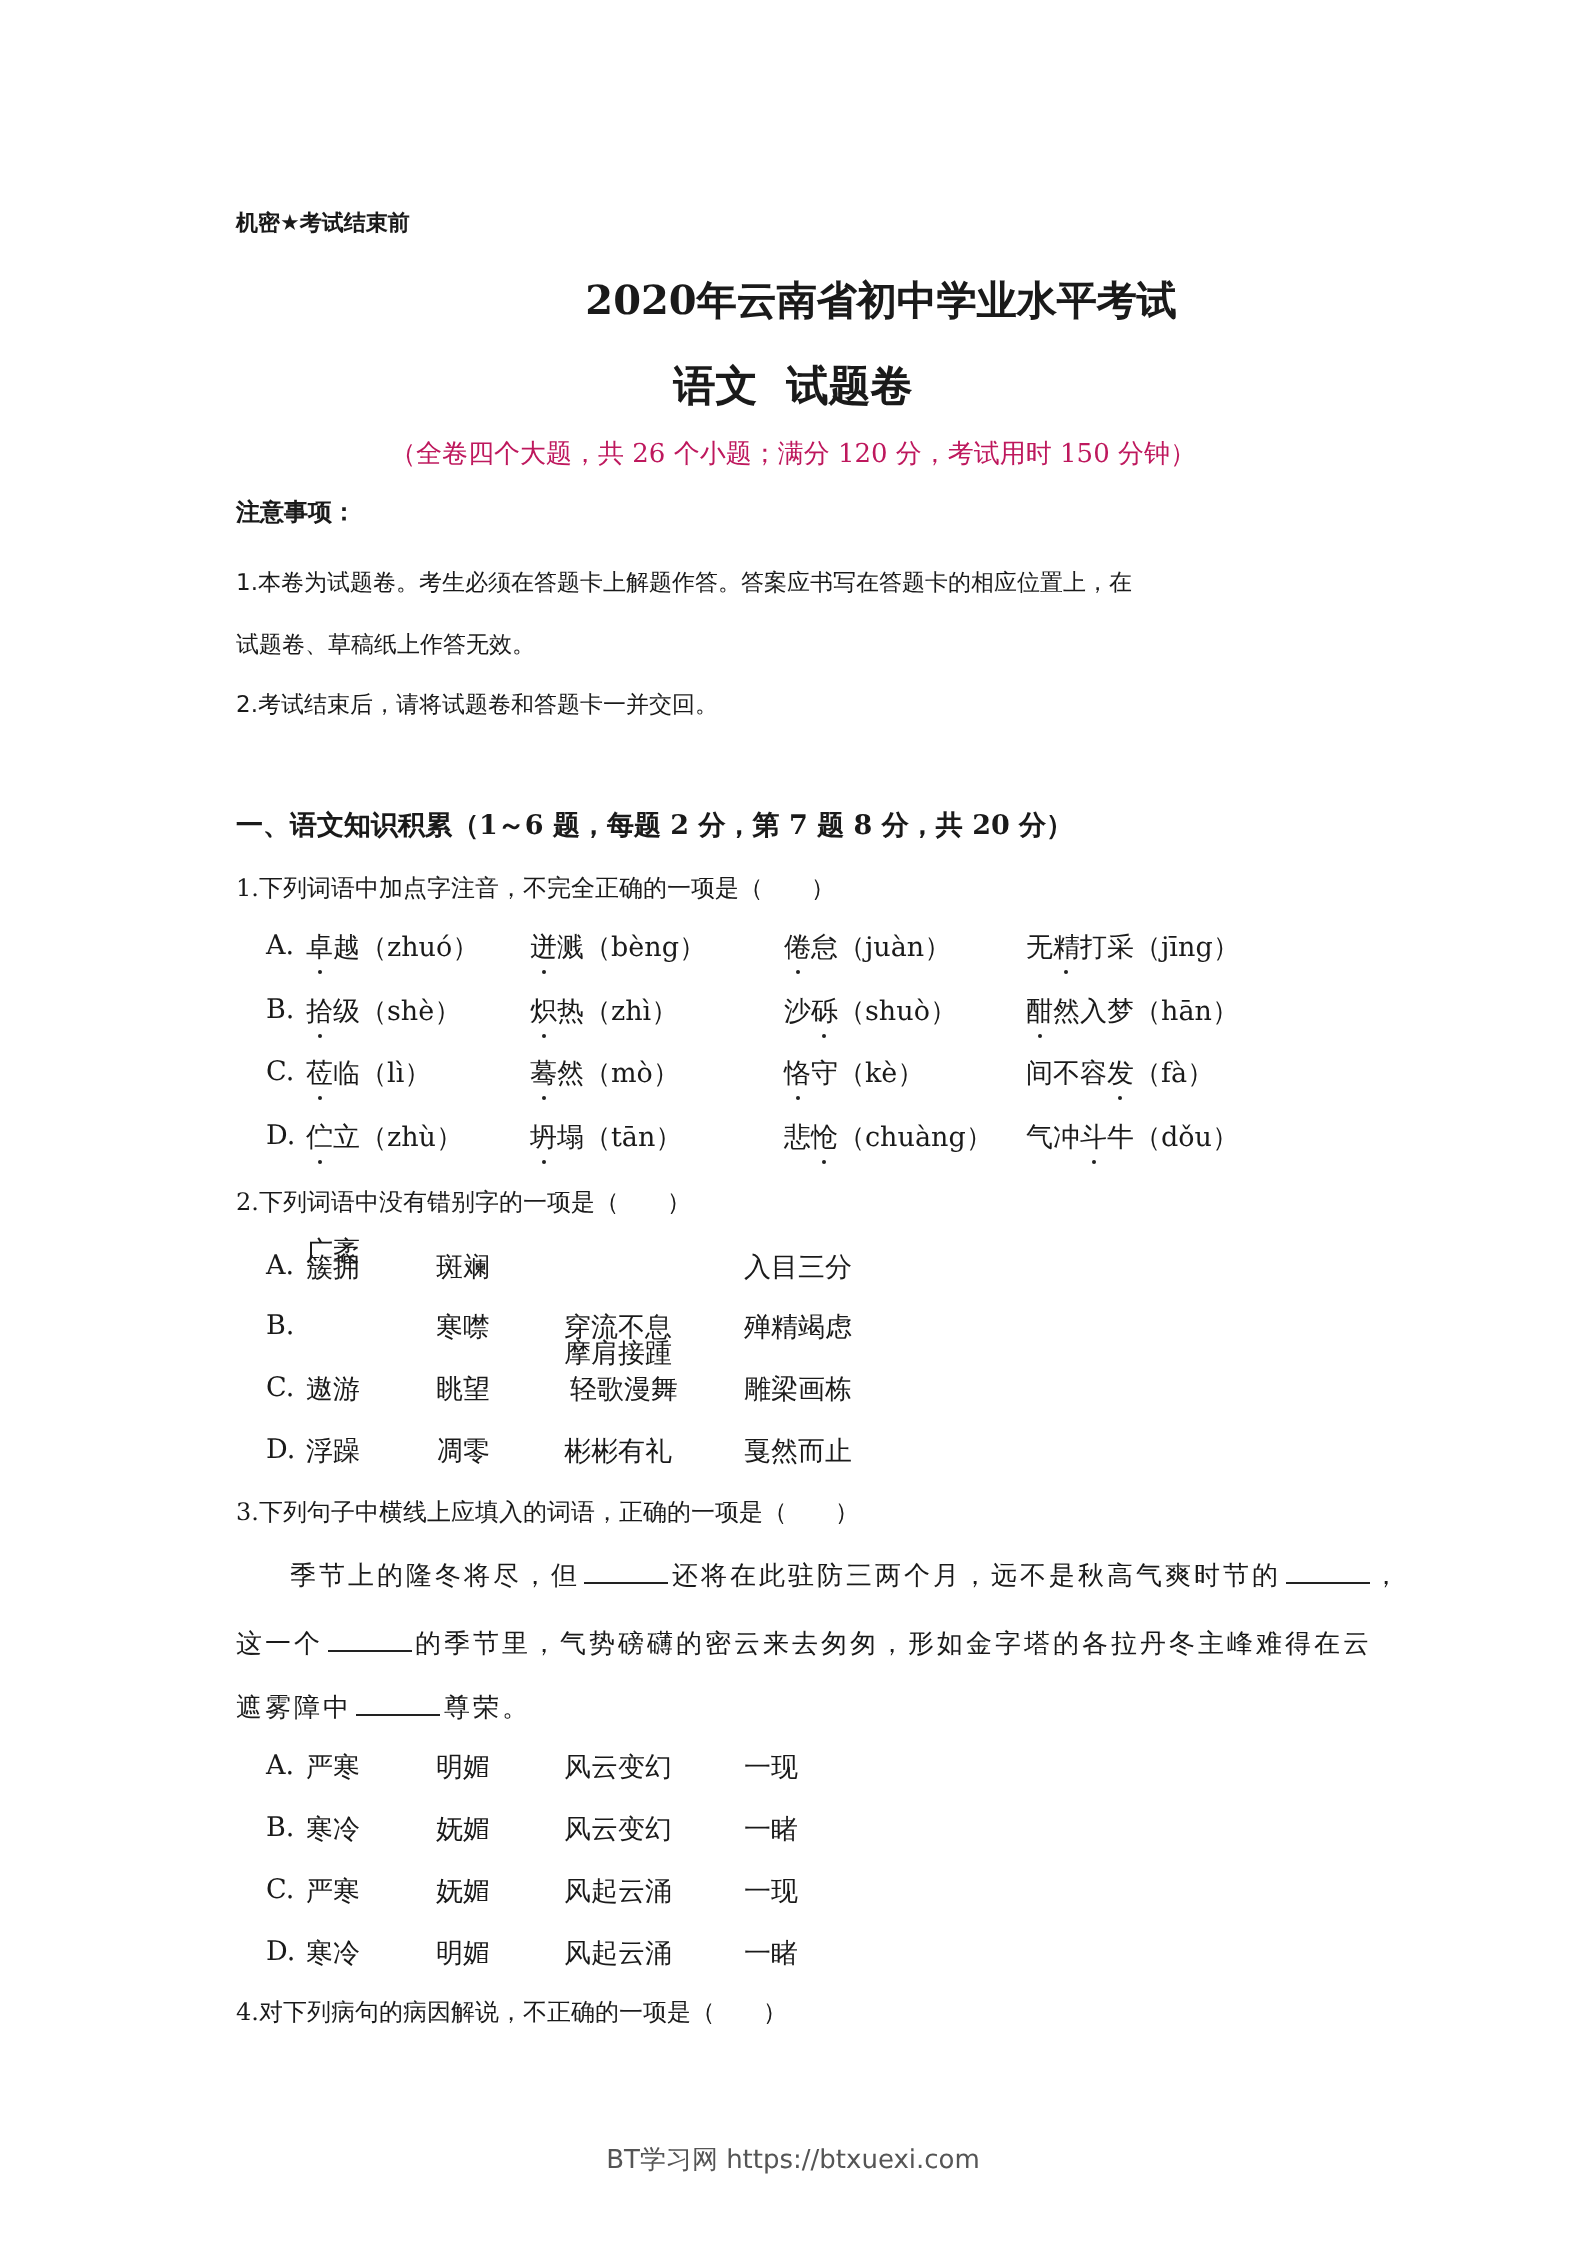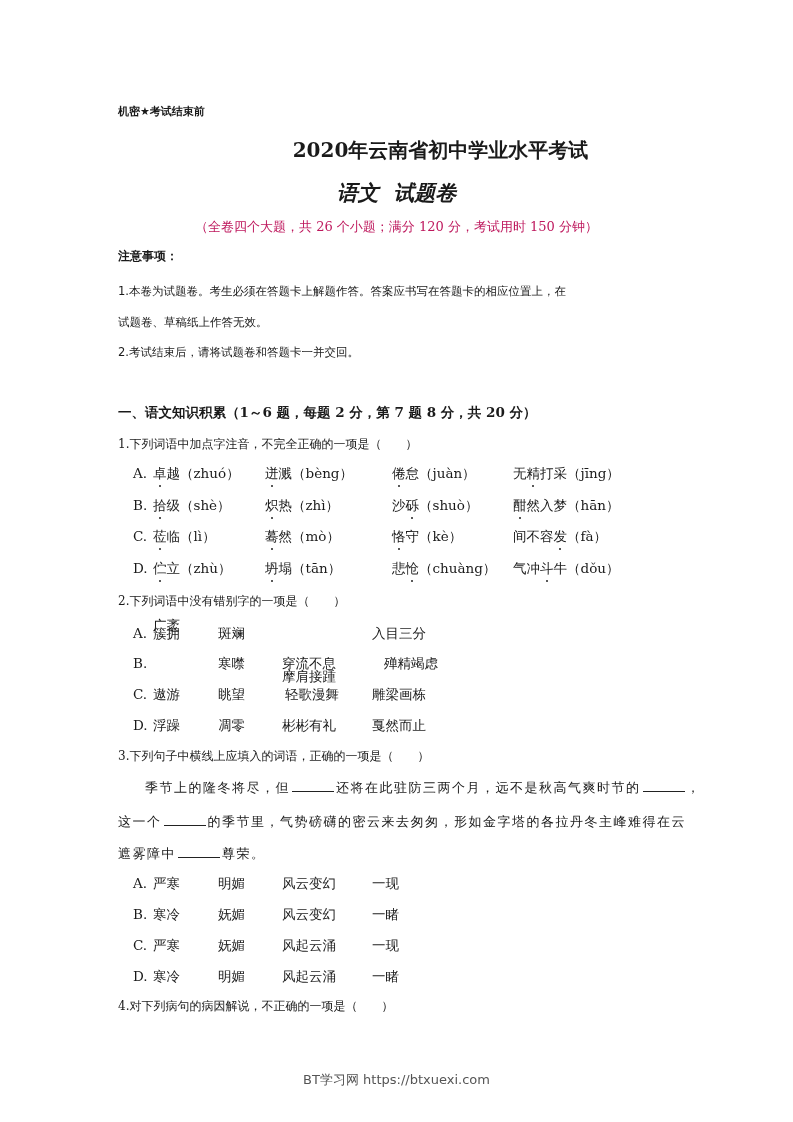--- a/index.html
+++ b/index.html
@@ -22,21 +22,21 @@
   .passage { position: absolute; left: 118px; font-family: "DejaVu Serif", serif; font-size: 13px; letter-spacing: 1.5px; }
   .blank { display: inline-block; width: 42px; border-bottom: 1px solid #222; height: 12px; vertical-align: baseline; margin: 0 2px; }
   .footer { left: 0; width: 793px; text-align: center; top: 1071px; font-family: "DejaVu Sans", sans-serif; font-size: 13px; color: #555; }
 </style>
 </head>
 <body>
 
 <div>
   <div class="abs confidential">机密★考试结束前</div>
   <div class="abs title title1">2020年云南省初中学业水平考试</div>
-  <div class="abs title title2" style="white-space:pre;font-style:italic;">语文  试题卷</div>
+  <div class="abs title title2" style="white-space:pre;">语文  试题卷</div>
   <div class="abs subtitle">（全卷四个大题，共 26 个小题；满分 120 分，考试用时 150 分钟）</div>
 
   <div class="abs notice-head">注意事项：</div>
   <div class="abs notice" style="top:284px;">1.本卷为试题卷。考生必须在答题卡上解题作答。答案应书写在答题卡的相应位置上，在</div>
   <div class="abs notice" style="top:315px;">试题卷、草稿纸上作答无效。</div>
   <div class="abs notice" style="top:345px;">2.考试结束后，请将试题卷和答题卡一并交回。</div>
 
   <div class="abs section">一、语文知识积累（1～6 题，每题 2 分，第 7 题 8 分，共 20 分）</div>
 
   <div class="abs q" style="top:436px;">1.下列词语中加点字注音，不完全正确的一项是（　　）</div>
@@ -67,21 +67,21 @@
   <div id="q2-opts">
       <div class="cell" style="left:133px; top:625px;">A.</div>
       <div class="cell" style="left:153px; top:625px;">簇拥</div>
       <div class="cell" style="left:218px; top:625px;">斑斓</div>
       <div class="cell" style="left:282px; top:625px;margin-top:43px;">摩肩接踵</div>
       <div class="cell" style="left:372px; top:625px;">入目三分</div>
       <div class="cell" style="left:133px; top:655px;">B.</div>
       <div class="cell" style="left:153px; top:617px;">广袤</div>
       <div class="cell" style="left:218px; top:655px;">寒噤</div>
       <div class="cell" style="left:282px; top:655px;">穿流不息</div>
-      <div class="cell" style="left:384px; top:655px;text-align:center;">殚精竭虑</div>
+      <div class="cell" style="left:372px; top:655px;text-align:center;">殚精竭虑</div>
       <div class="cell" style="left:133px; top:686px;">C.</div>
       <div class="cell" style="left:153px; top:686px;">遨游</div>
       <div class="cell" style="left:218px; top:686px;">眺望</div>
       <div class="cell" style="left:285px; top:686px;">轻歌漫舞</div>
       <div class="cell" style="left:372px; top:686px;">雕梁画栋</div>
       <div class="cell" style="left:133px; top:717px;">D.</div>
       <div class="cell" style="left:153px; top:717px;">浮躁</div>
       <div class="cell" style="left:218px; top:717px;">凋零</div>
       <div class="cell" style="left:282px; top:717px;">彬彬有礼</div>
       <div class="cell" style="left:372px; top:717px;">戛然而止</div>

